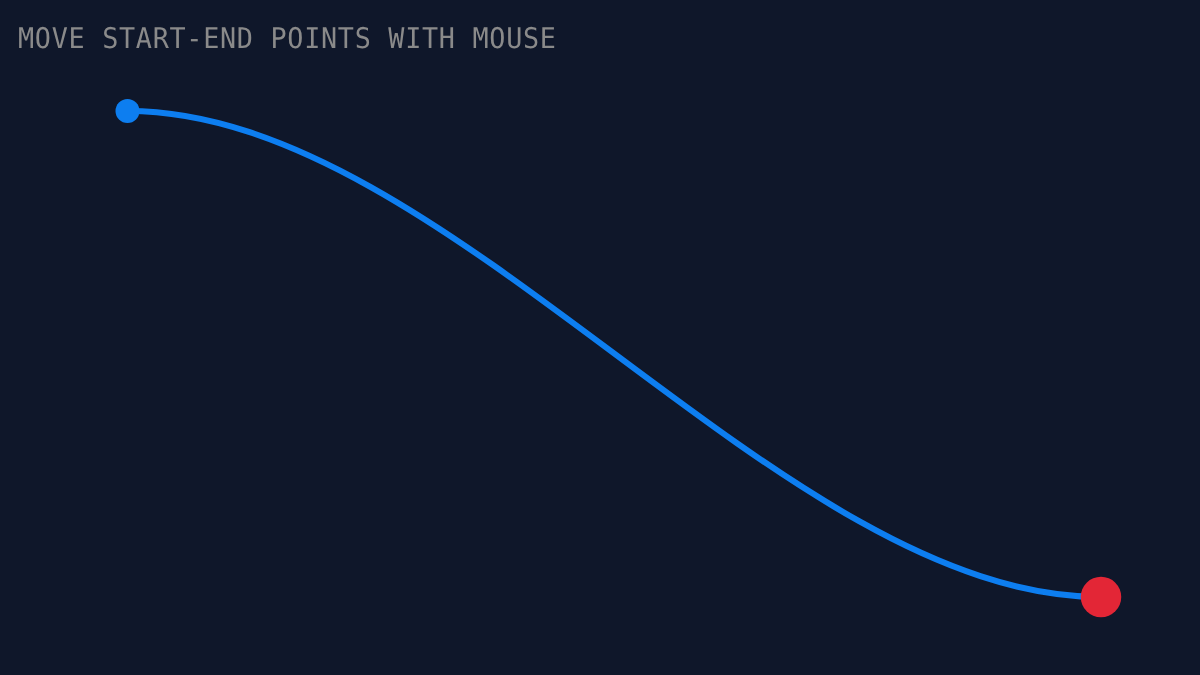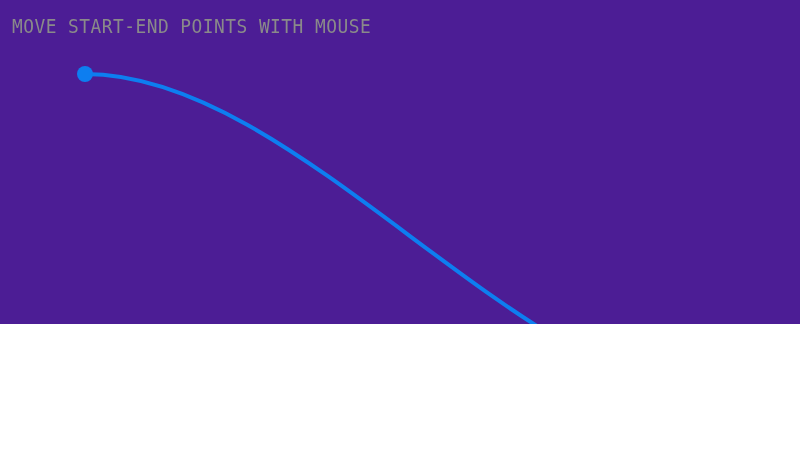--- a/index.html
+++ b/index.html
@@ -43,21 +43,21 @@
     height: 450px;
     display: block;
   }
   .handle {
     cursor: grab;
   }
 </style>
 </head>
 <body>
 
-<div id="stage" style="background: #4c1d95; width: 800px; height: 324px;">
+<div id="stage" style="background: #0f172a; width: 800px; height: 450px;">
 
   <h1 id="title" style="color: rgb(138, 138, 138);">MOVE START-END POINTS WITH MOUSE</h1>
 
   <svg id="canvas" viewBox="0 0 800 450" xmlns="http://www.w3.org/2000/svg">
 
     <path fill="none" stroke="#0d7ef0" stroke-width="4" stroke-linecap="round" d="M 85 74 C 300 74 520 398 734 398"></path>
 
     <circle class="handle" cx="85" cy="74" r="8" fill="#0d7ef0"></circle>
 
     <circle class="handle" cx="734" cy="398" r="13.5" fill="#e32636"></circle>

